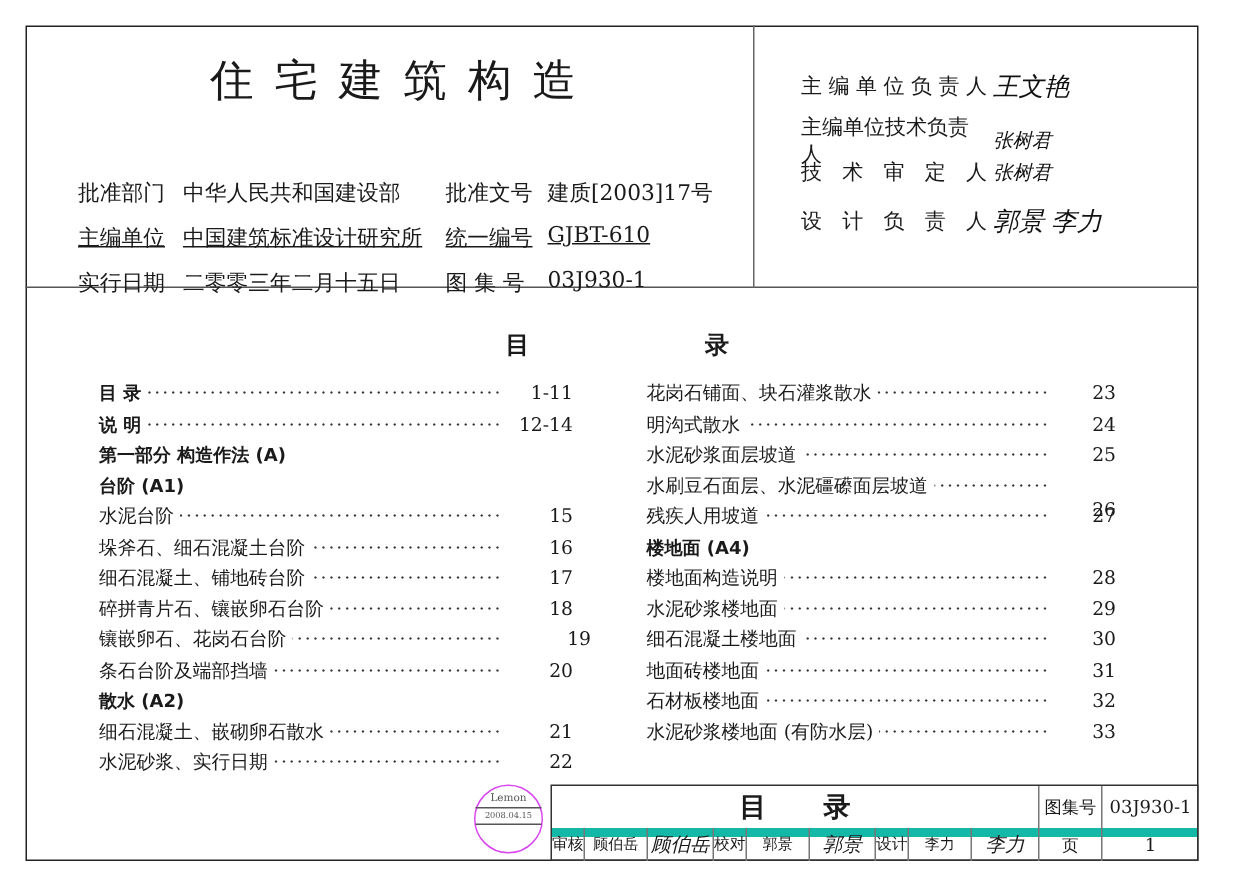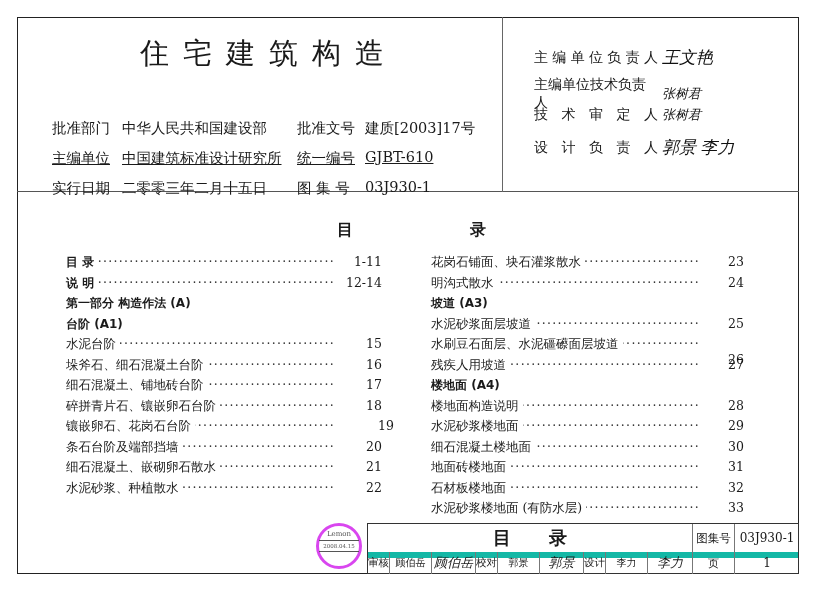--- a/index.html
+++ b/index.html
@@ -15,33 +15,33 @@
   .meta-row { position: absolute; left: 52px; font-size: 14.5px; display: flex; }
   .meta-row span { display: inline-block; margin-top: 24px; }
   .meta-l1 { width: 70px; letter-spacing: 0px; }
   .meta-v1 { width: 175px; }
   .meta-l2 { width: 68px; }
   .meta-v2 { }
 
   .sig-row { position: absolute; left: 534px; font-size: 14px; display: flex; align-items: center; }
   .sig-label { display: inline-block; width: 124px; text-align-last: justify; }
   .sig-label.compact { letter-spacing: 0; }
-  .sig-hand { font-family: Liberation Serif, serif; font-style: italic; font-size: 17px; margin-left: 4px; color: #111; }
+  .sig-hand { font-family: Liberation Sans, sans-serif; font-style: italic; font-size: 17px; margin-left: 4px; color: #111; }
 
   .toc-head { position: absolute; top: 220px; font-size: 16px; font-weight: bold; font-family: "DejaVu Sans", sans-serif; }
 
   .toc-col { position: absolute; top: 252px; }
   .toc-item { position: relative; height: 20.5px; font-size: 12.5px; line-height: 20.5px; white-space: nowrap; }
   .toc-item .t { position: absolute; left: 0; background: #fff; padding-right: 4px; z-index: 2; }
   .toc-item .dots { position: absolute; left: 0; top: 0; overflow: hidden; color: #333; letter-spacing: 1.3px; z-index: 1; }
   .toc-item .p { position: absolute; text-align: right; }
   .toc-item.section .t { font-weight: bold; font-family: "DejaVu Sans", sans-serif; font-size: 12px; }
   .toc-item.bold .t { font-weight: bold; font-family: "DejaVu Sans", sans-serif; font-size: 12px; }
 
-  .stamp { position: absolute; left: 316px; top: 523px; width: 46px; height: 46px; border: 3px solid #d946ef;
+  .stamp { position: absolute; left: 316px; top: 523px; width: 46px; height: 46px; border: 1px solid #d946ef;
            border-radius: 50%; box-sizing: border-box; text-align: center; font-size: 6px; color: #555; }
   .stamp .bar { position: absolute; left: 0; right: 0; top: 14px; height: 10px; border-top: 1px solid #555; border-bottom: 1px solid #555; line-height: 10px; font-size: 5.5px; }
   .stamp .top { position: absolute; left: 0; right: 0; top: 4px; font-size: 7px; }
 
   .tb { position: absolute; left: 367px; top: 523px; width: 432px; height: 51px; border: 1px solid #333; box-sizing: border-box; }
   .tb-row1 { position: absolute; left: 0; top: 0; height: 28px; width: 100%; border-bottom: 6px solid #14b8a6; }
   .tb-row2 { position: absolute; left: 0; top: 28px; height: 22px; width: 100%; }
   .tb-cell { position: absolute; top: 0; height: 100%; box-sizing: border-box; border-right: 1px solid #777;
              font-size: 11px; display: flex; align-items: center; justify-content: center; white-space: nowrap; }
   .tb-title { font-size: 18px; font-weight: bold; font-family: "DejaVu Sans", sans-serif; letter-spacing: 38px; padding-left: 38px; }
@@ -135,45 +135,45 @@
     <div class="toc-item">
       <span class="dots" style="width: 268px;">················································································</span>
       <span class="t">镶嵌卵石、花岗石台阶</span>
       <span class="p" style="left: 282px; width: 46px;">19</span>
     </div>
     <div class="toc-item">
       <span class="dots" style="width: 268px;">················································································</span>
       <span class="t">条石台阶及端部挡墙</span>
       <span class="p" style="left: 270px; width: 46px;">20</span>
     </div>
+    <div class="toc-item section">
+      <span class="t">散水 (A2)</span>
+    </div>
     <div class="toc-item">
       <span class="dots" style="width: 268px;">················································································</span>
       <span class="t">细石混凝土、嵌砌卵石散水</span>
       <span class="p" style="left: 270px; width: 46px;">21</span>
     </div>
     <div class="toc-item">
       <span class="dots" style="width: 268px;">················································································</span>
-      <span class="t">水泥砂浆、种植散水</span>
+      <span class="t">水泥砂浆、实行日期</span>
       <span class="p" style="left: 270px; width: 46px;">22</span>
     </div>
   </div>
 
 <div class="toc-col" id="toc-right" style="left:431px; width:313px;">
     <div class="toc-item">
       <span class="dots" style="width: 268px;">················································································</span>
       <span class="t">花岗石铺面、块石灌浆散水</span>
       <span class="p" style="left: 275px; width: 38px;">23</span>
     </div>
     <div class="toc-item">
       <span class="dots" style="width: 268px;">················································································</span>
       <span class="t">明沟式散水</span>
       <span class="p" style="left: 275px; width: 38px;">24</span>
-    </div>
-    <div class="toc-item section">
-      <span class="t">坡道 (A3)</span>
     </div>
     <div class="toc-item">
       <span class="dots" style="width: 268px;">················································································</span>
       <span class="t">水泥砂浆面层坡道</span>
       <span class="p" style="left: 275px; width: 38px;">25</span>
     </div>
     <div class="toc-item">
       <span class="dots" style="width: 268px;">················································································</span>
       <span class="t">水刷豆石面层、水泥礓礤面层坡道</span>
       <span class="p" style="left: 275px; width: 38px; margin-top: 16px;">26</span>

